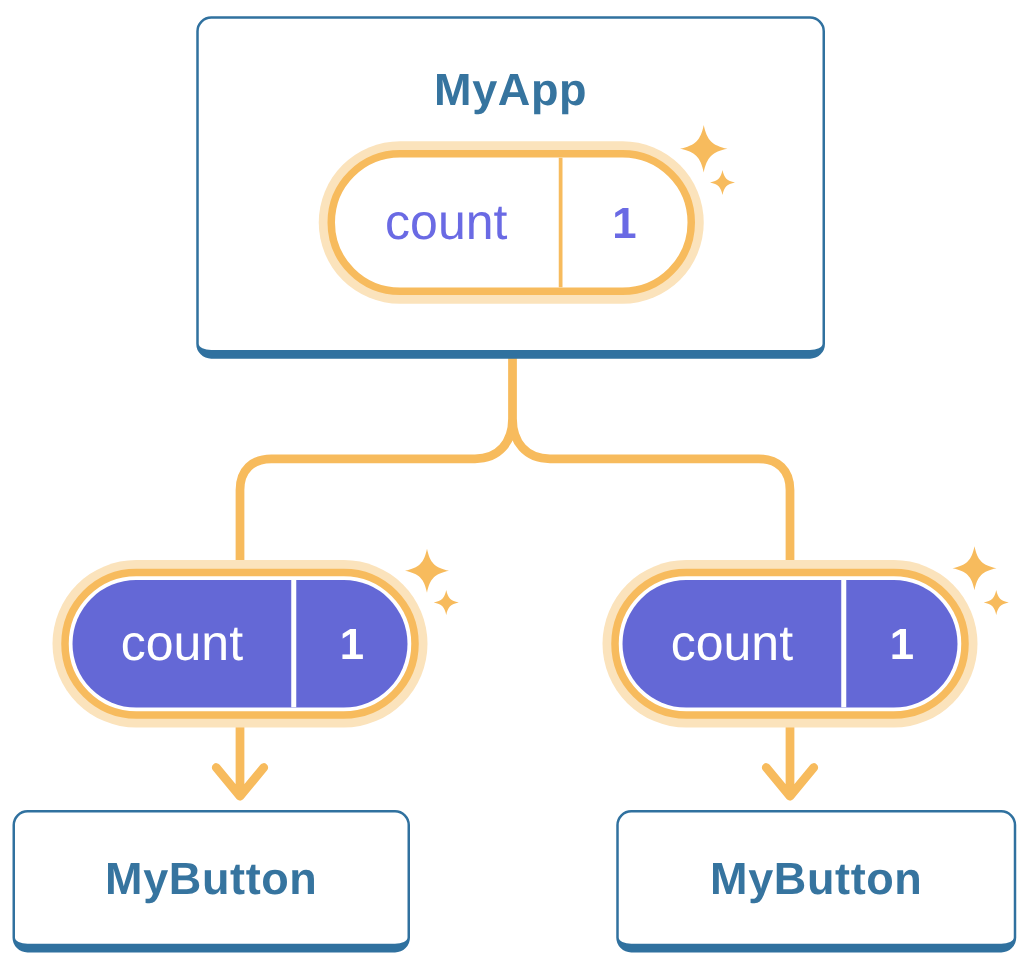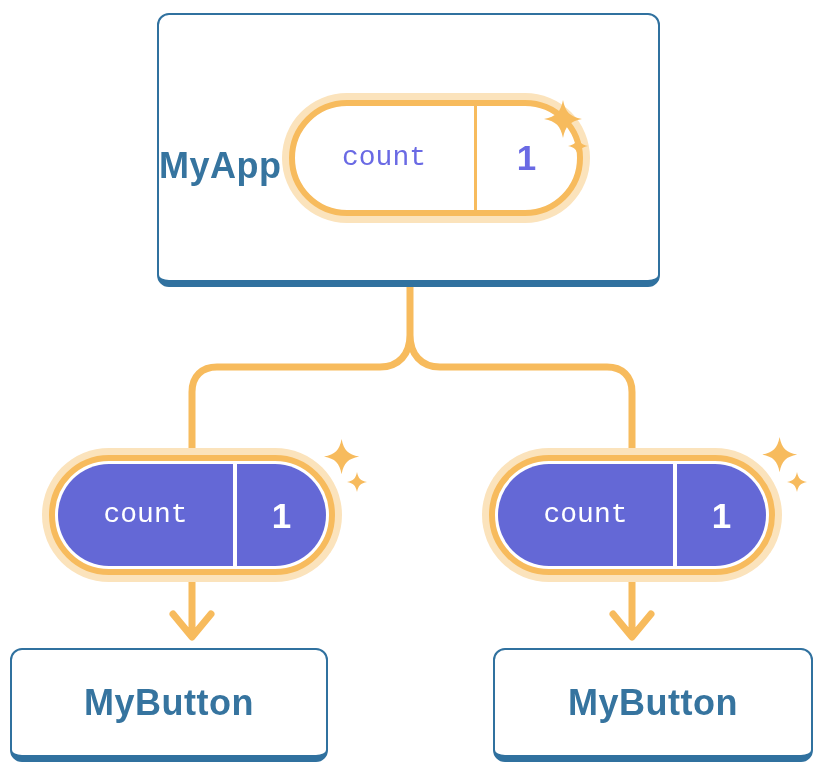--- a/index.html
+++ b/index.html
@@ -6,21 +6,21 @@
   .canvas{
     position:relative;width:820px;height:770px;overflow:hidden;
     background:var(--bg,#ffffff);
     font-family:"Liberation Sans",sans-serif;
   }
   
   .card{
     position:absolute;background:#fff;box-sizing:border-box;
     border:2px solid var(--blue,#30719F);
     border-bottom-width:7px;border-radius:12px;
-    display:flex;flex-direction:row;align-items:center;
+    display:flex;flex-direction:column;align-items:center;
   }
   .card-root{left:157px;top:13px;width:503px;height:274px;}
   .card-child-left{left:10px;top:648px;width:318px;height:114px;justify-content:center;}
   .card-child-right{left:493px;top:648px;width:320px;height:114px;justify-content:center;}
   .card-title{
     color:var(--titleblue,#36749F);font-size:36px;font-weight:bold;
     line-height:42px;letter-spacing:0.5px;
   }
   .card-root .card-title{margin-top:36px;}
   
@@ -31,21 +31,21 @@
   .state-pill{margin-top:20px;}
   .pill-ring{
     box-sizing:border-box;border:6px solid var(--orange,#F7BB5D);
     background:#fff;border-radius:999px;display:flex;align-items:stretch;overflow:hidden;
   }
   .state-pill .pill-ring{width:294px;height:116px;}
   .prop-left{left:42px;top:448px;width:300px;height:134px;}
   .prop-right{left:482px;top:448px;width:300px;height:134px;}
   .prop-pill .pill-ring{width:286px;height:120px;}
   .pill-cell{display:flex;align-items:center;justify-content:center;line-height:1;}
-  .pill-label{flex:1;font-size:28px;font-family:Liberation Mono, monospace;}
+  .pill-label{flex:1;font-size:40px;}
   .pill-value{font-size:35px;font-weight:bold;}
   
   .state-pill .pill-label,.state-pill .pill-value{color:var(--indigo,#6A6AE4);}
   .state-pill .pill-value{width:100px;}
   .state-pill .pill-divider{width:3px;background:var(--orange,#F7BB5D);}
   
   .pill-inner{
     flex:1;margin:3px;background:var(--purple,#6468D6);
     border-radius:999px;display:flex;align-items:stretch;overflow:hidden;
   }

